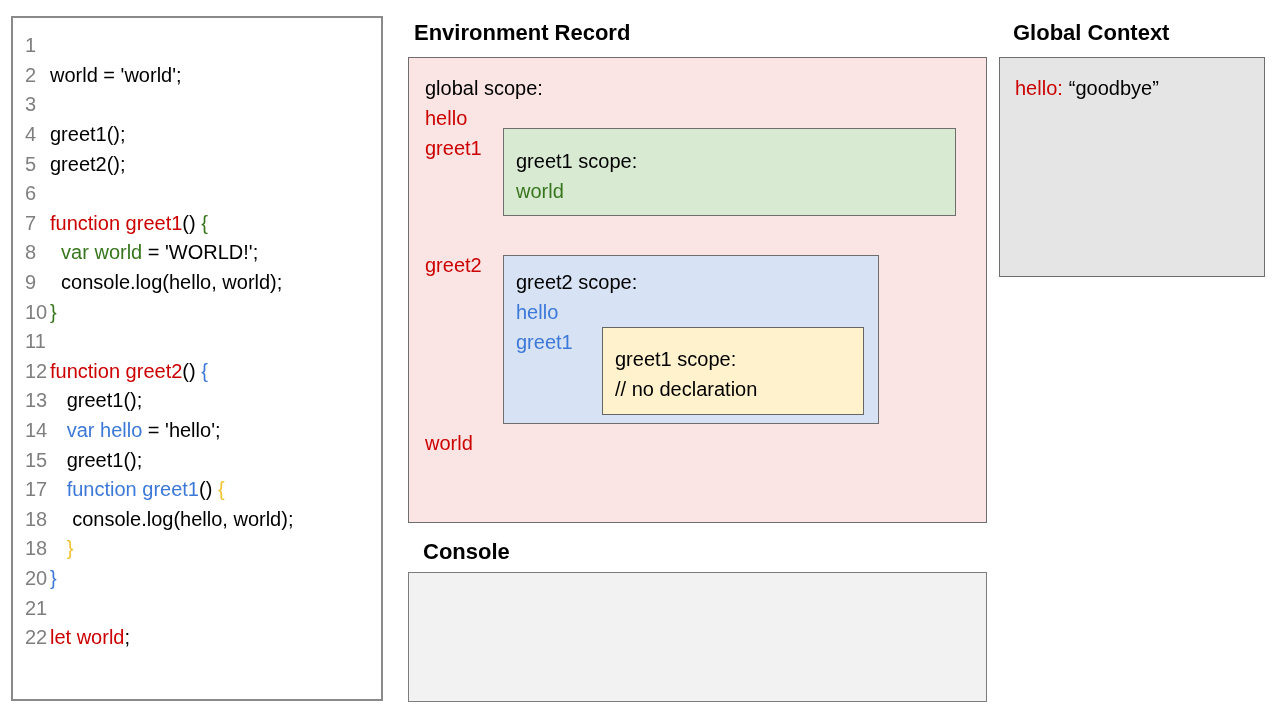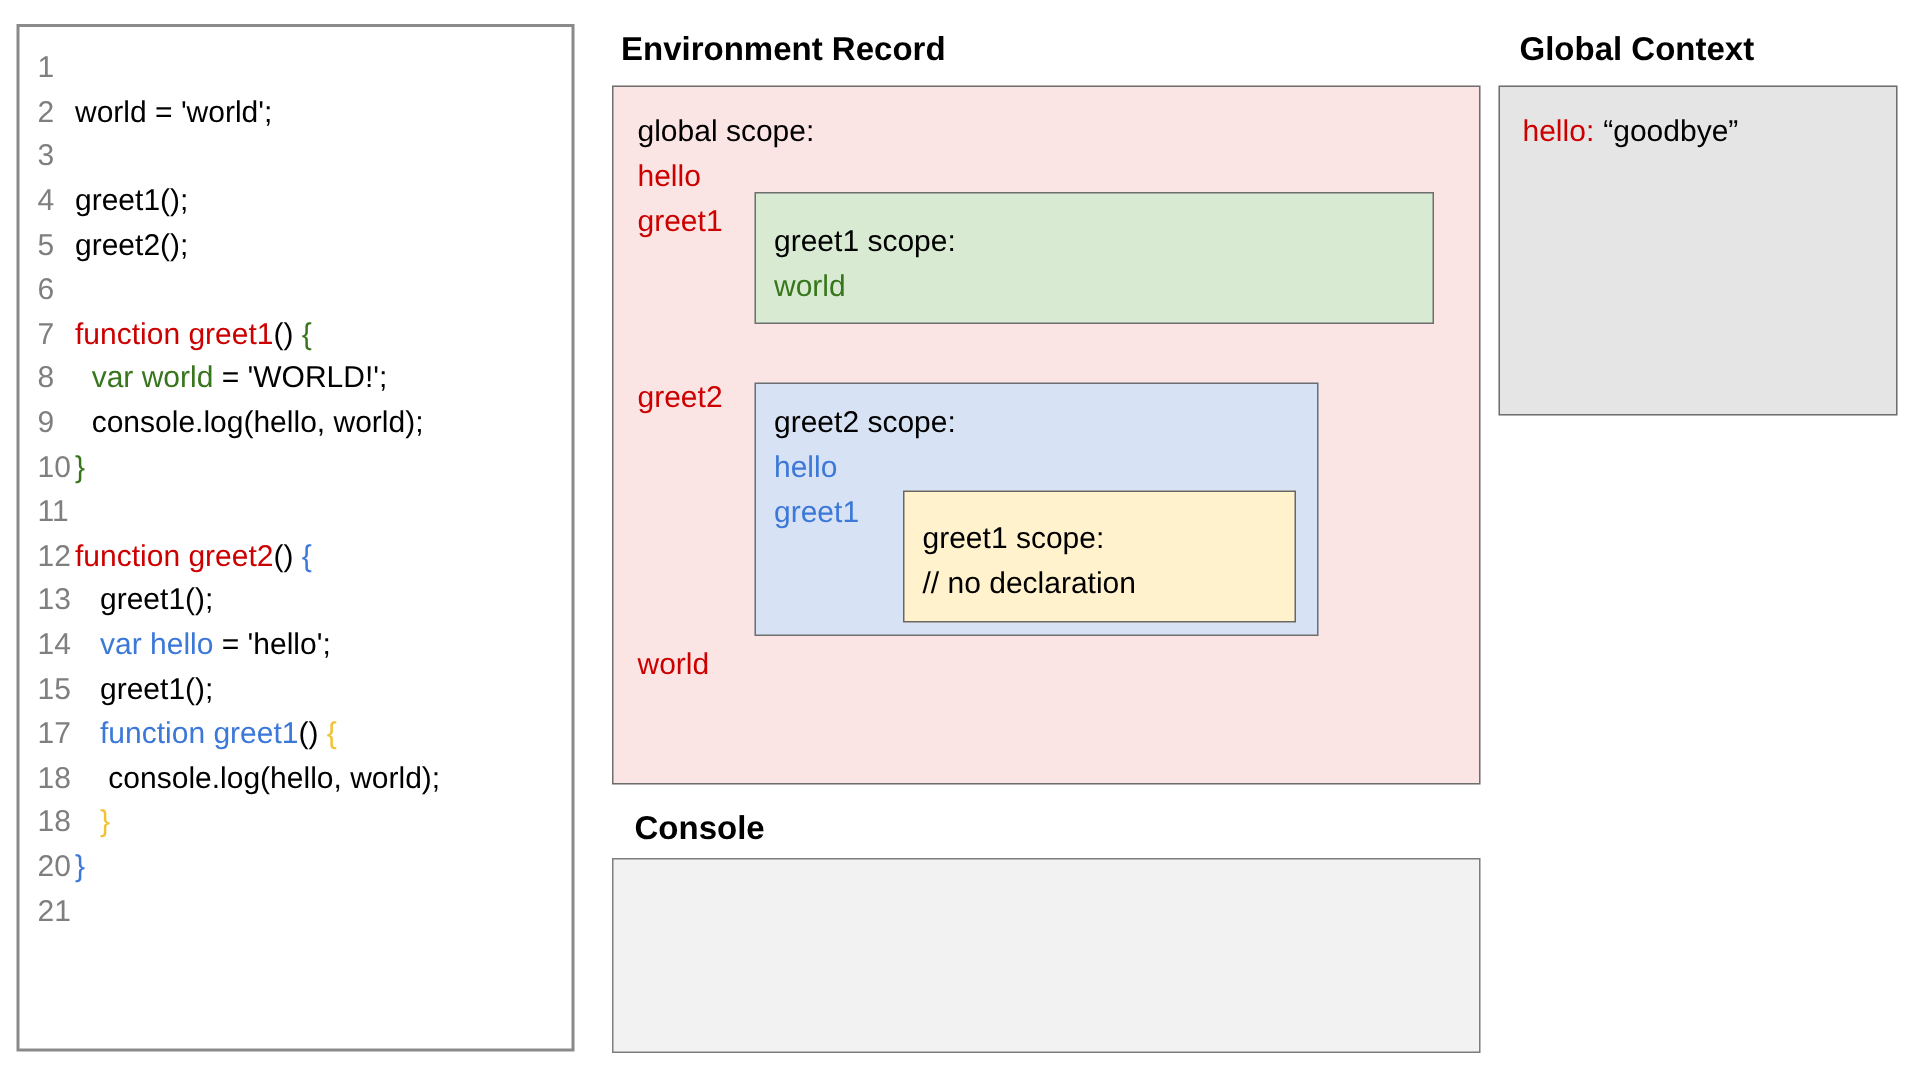--- a/index.html
+++ b/index.html
@@ -81,20 +81,21 @@
         <div class="code-line"><span class="line-num">11</span><span class="line-src"></span></div>
         <div class="code-line"><span class="line-num">12</span><span class="line-src"><span style="color: rgb(204, 0, 0);">function greet2</span><span style="color: rgb(0, 0, 0);">() </span><span style="color: rgb(60, 120, 216);">{</span></span></div>
         <div class="code-line"><span class="line-num">13</span><span class="line-src"><span style="color: rgb(0, 0, 0);">   greet1();</span></span></div>
         <div class="code-line"><span class="line-num">14</span><span class="line-src"><span style="color: rgb(60, 120, 216);">   var hello</span><span style="color: rgb(0, 0, 0);"> = 'hello';</span></span></div>
         <div class="code-line"><span class="line-num">15</span><span class="line-src"><span style="color: rgb(0, 0, 0);">   greet1();</span></span></div>
         <div class="code-line"><span class="line-num">17</span><span class="line-src"><span style="color: rgb(60, 120, 216);">   function greet1</span><span style="color: rgb(0, 0, 0);">() </span><span style="color: rgb(241, 194, 50);">{</span></span></div>
         <div class="code-line"><span class="line-num">18</span><span class="line-src"><span style="color: rgb(0, 0, 0);">    console.log(hello, world);</span></span></div>
         <div class="code-line"><span class="line-num">18</span><span class="line-src"><span style="color: rgb(241, 194, 50);">   }</span></span></div>
         <div class="code-line"><span class="line-num">20</span><span class="line-src"><span style="color: rgb(60, 120, 216);">}</span></span></div>
         <div class="code-line"><span class="line-num">21</span><span class="line-src"></span></div>
+        <div class="code-line"><span class="line-num">22</span><span class="line-src"><span style="color: rgb(204, 0, 0);">let world</span><span style="color: rgb(0, 0, 0);">;</span></span></div>
       </div>
   </div>
 
   <div class="sec-title title-env">Environment Record</div>
 
   <div class="box env-box" style="background: rgb(251, 229, 228);">
     <div class="t pos-global-label">global scope:</div>
     <div class="t pos-hello" style="color: rgb(204, 0, 0);">hello</div>
     <div class="t pos-greet1" style="color: rgb(204, 0, 0);">greet1</div>
     <div class="t pos-greet2" style="color: rgb(204, 0, 0);">greet2</div>

